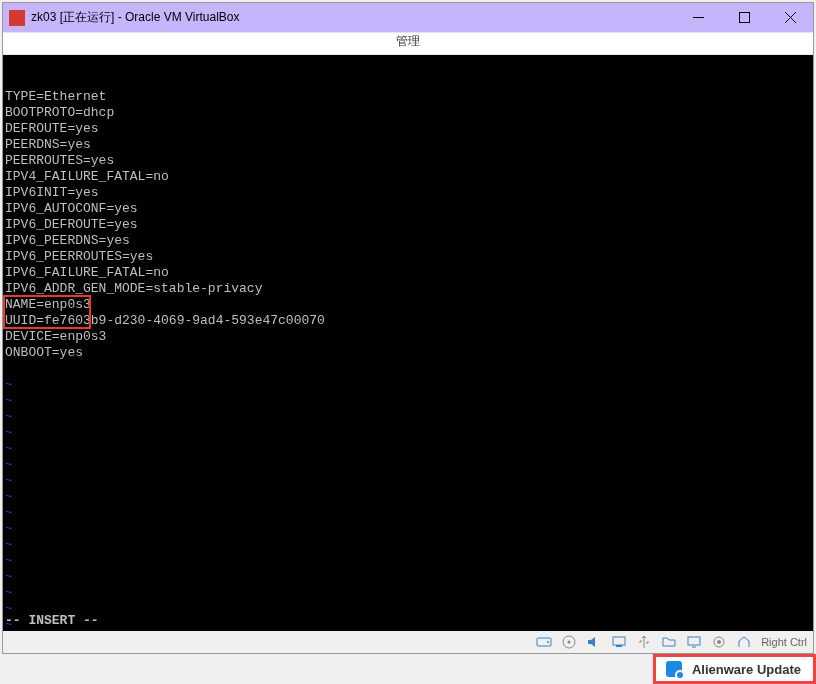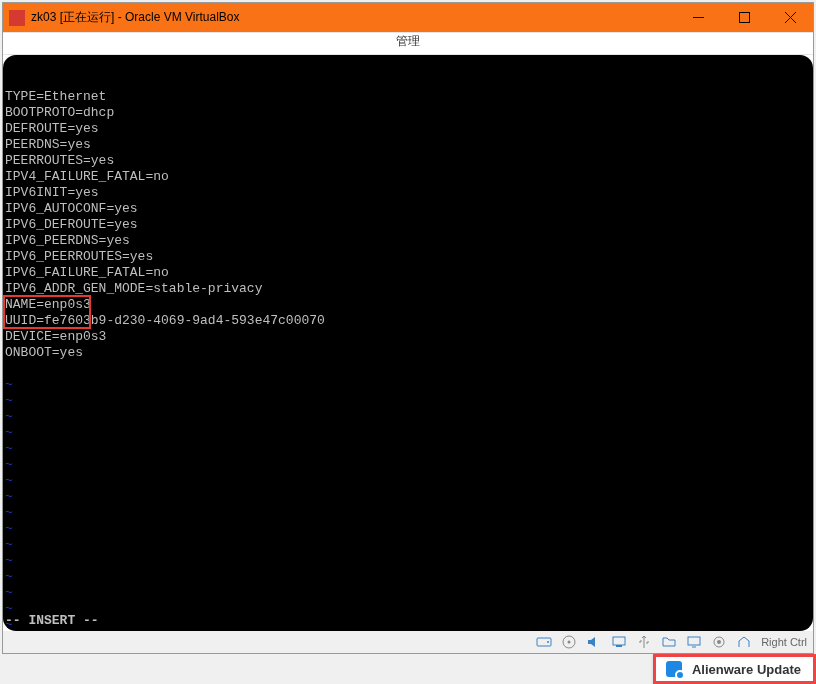--- a/index.html
+++ b/index.html
@@ -19,21 +19,21 @@
       position: absolute;
       top: 2px;
       left: 2px;
       display: flex;
       flex-direction: column;
     }
     .titlebar {
       height: 30px;
       display: flex;
       align-items: center;
-      background: #f97316;
+      background: #c4b5fd;
       padding-left: 6px;
       border-bottom: 1px solid #e5e5e5;
     }
     .titlebar-icon {
       width: 16px; height: 16px;
       background: #d43a2f;
       margin-right: 6px;
     }
     .titlebar-title {
       font-size: 12px;
@@ -69,21 +69,20 @@
       flex: 1;
       background: #000;
       color: #bfbfbf;
       font-family: "Courier New", monospace;
       font-size: 13px;
       line-height: 16px;
       padding: 2px 0 0 0;
       white-space: pre;
       position: relative;
       overflow: hidden;
-      border-radius: 13px;
     }
     .term-line { display: block; padding-left: 2px; height: 16px; }
     .hl-box {
       position: absolute;
       border: 2px solid #e53a2f;
       pointer-events: none;
     }
     .tilde { color: #2233cc; }
     .statusbar {
       height: 22px;

